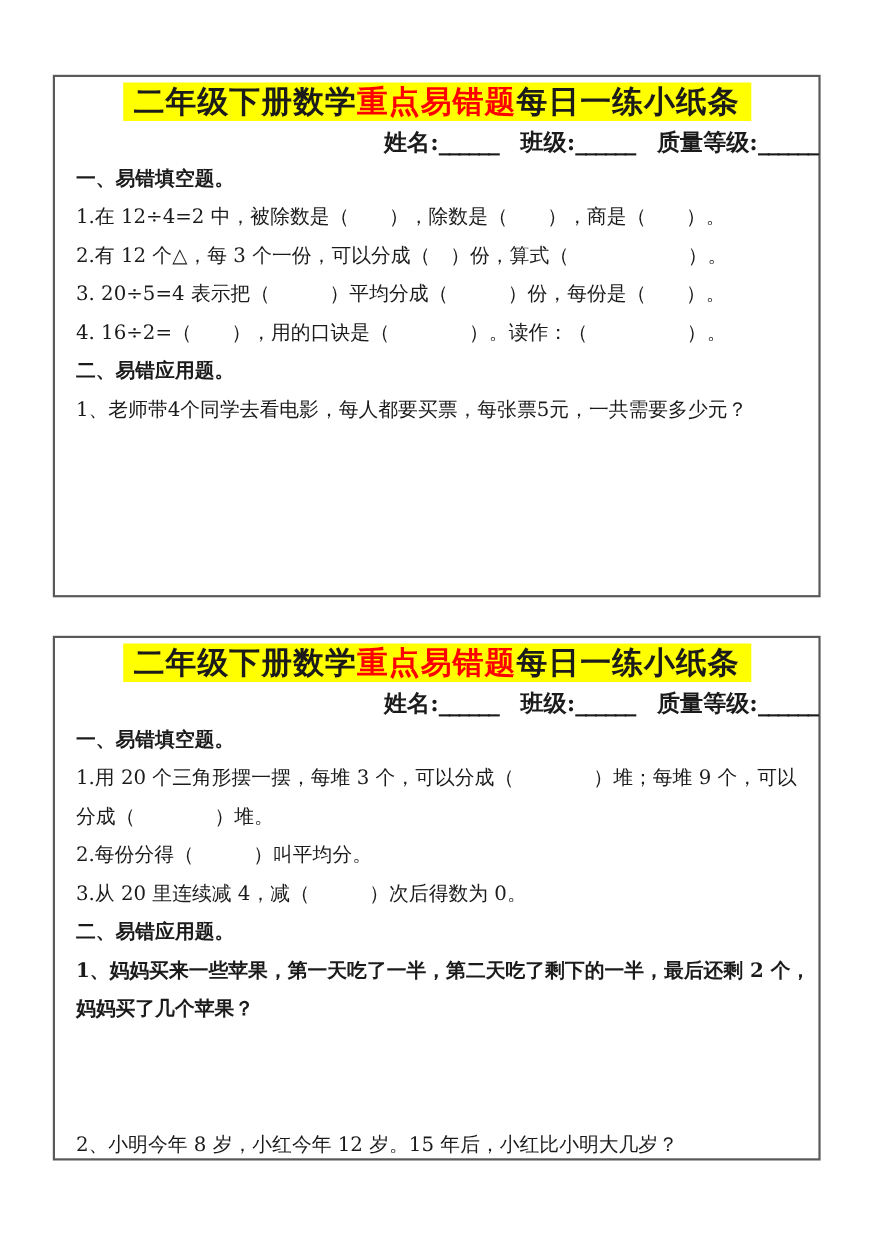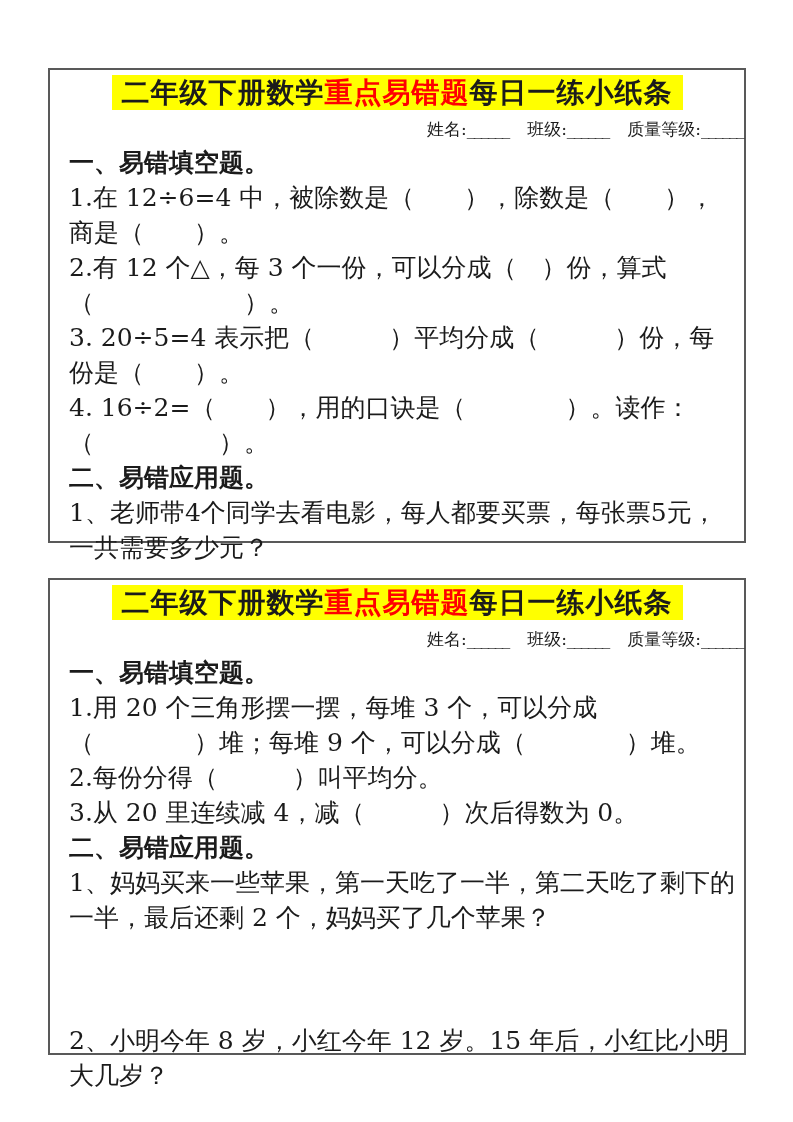--- a/index.html
+++ b/index.html
@@ -36,54 +36,54 @@
     font-size:28px;
     line-height:33px;
     font-weight:bold;
     padding:1px 10px;
     letter-spacing:1px;
     white-space:nowrap;
   }
   .title-red{color:var(--accent-red);}
   .meta-row{
     text-align:right;
-    font-weight:normal;
-    font-size:17px;
+    font-weight:bold;
+    font-size:21px;
     line-height:20px;
     margin:9px 1px 6px 16px;
     white-space:nowrap;
   }
   .meta-label{margin-left:13px;}
   .meta-label:first-child{margin-left:0;}
   .meta-blank{letter-spacing:-1.5px;}
   .body-text{
     padding:0 5px 0 19px;
-    font-size:25px;
+    font-size:18px;
     line-height:35px;
   }
   .sec-heading{font-weight:bold;}
   .fill-item,.word-problem{white-space:normal;}
   #card-1 .word-problem.first{margin-bottom:48px;}
-  #card-2 .word-problem.first{margin-bottom:88px;}
+  #card-2 .word-problem.first{margin-bottom:88px;font-weight:bold;}
 </style>
 </head>
 <body>
 
 <div class="card" id="card-1">
   <div class="title-row">
     <span class="worksheet-title"><span>二年级下册数学</span><span class="title-red">重点易错题</span><span>每日一练小纸条</span></span>
   </div>
   <div class="meta-row">
     <span class="meta-label">姓名:</span><span class="meta-blank">______</span>
     <span class="meta-label">班级:</span><span class="meta-blank">______</span>
     <span class="meta-label">质量等级:</span><span class="meta-blank">______</span>
   </div>
   <div class="body-text">
     <div class="sec-heading">一、易错填空题。</div>
-    <div class="fill-item">1.在 12÷6=4 中，被除数是（　　），除数是（　　），商是（　　）。</div>
+    <div class="fill-item">1.在 12÷4=2 中，被除数是（　　），除数是（　　），商是（　　）。</div>
     <div class="fill-item">2.有 12 个△，每 3 个一份，可以分成（　）份，算式（　　　　　　）。</div>
     <div class="fill-item">3. 20÷5=4 表示把（　　　）平均分成（　　　）份，每份是（　　）。</div>
     <div class="fill-item">4. 16÷2=（　　），用的口诀是（　　　　）。读作：（　　　　　）。</div>
     <div class="sec-heading">二、易错应用题。</div>
     <div class="word-problem">1、老师带4个同学去看电影，每人都要买票，每张票5元，一共需要多少元？</div>
   </div>
 </div>
 
 <div class="card" id="card-2">
   <div class="title-row">

